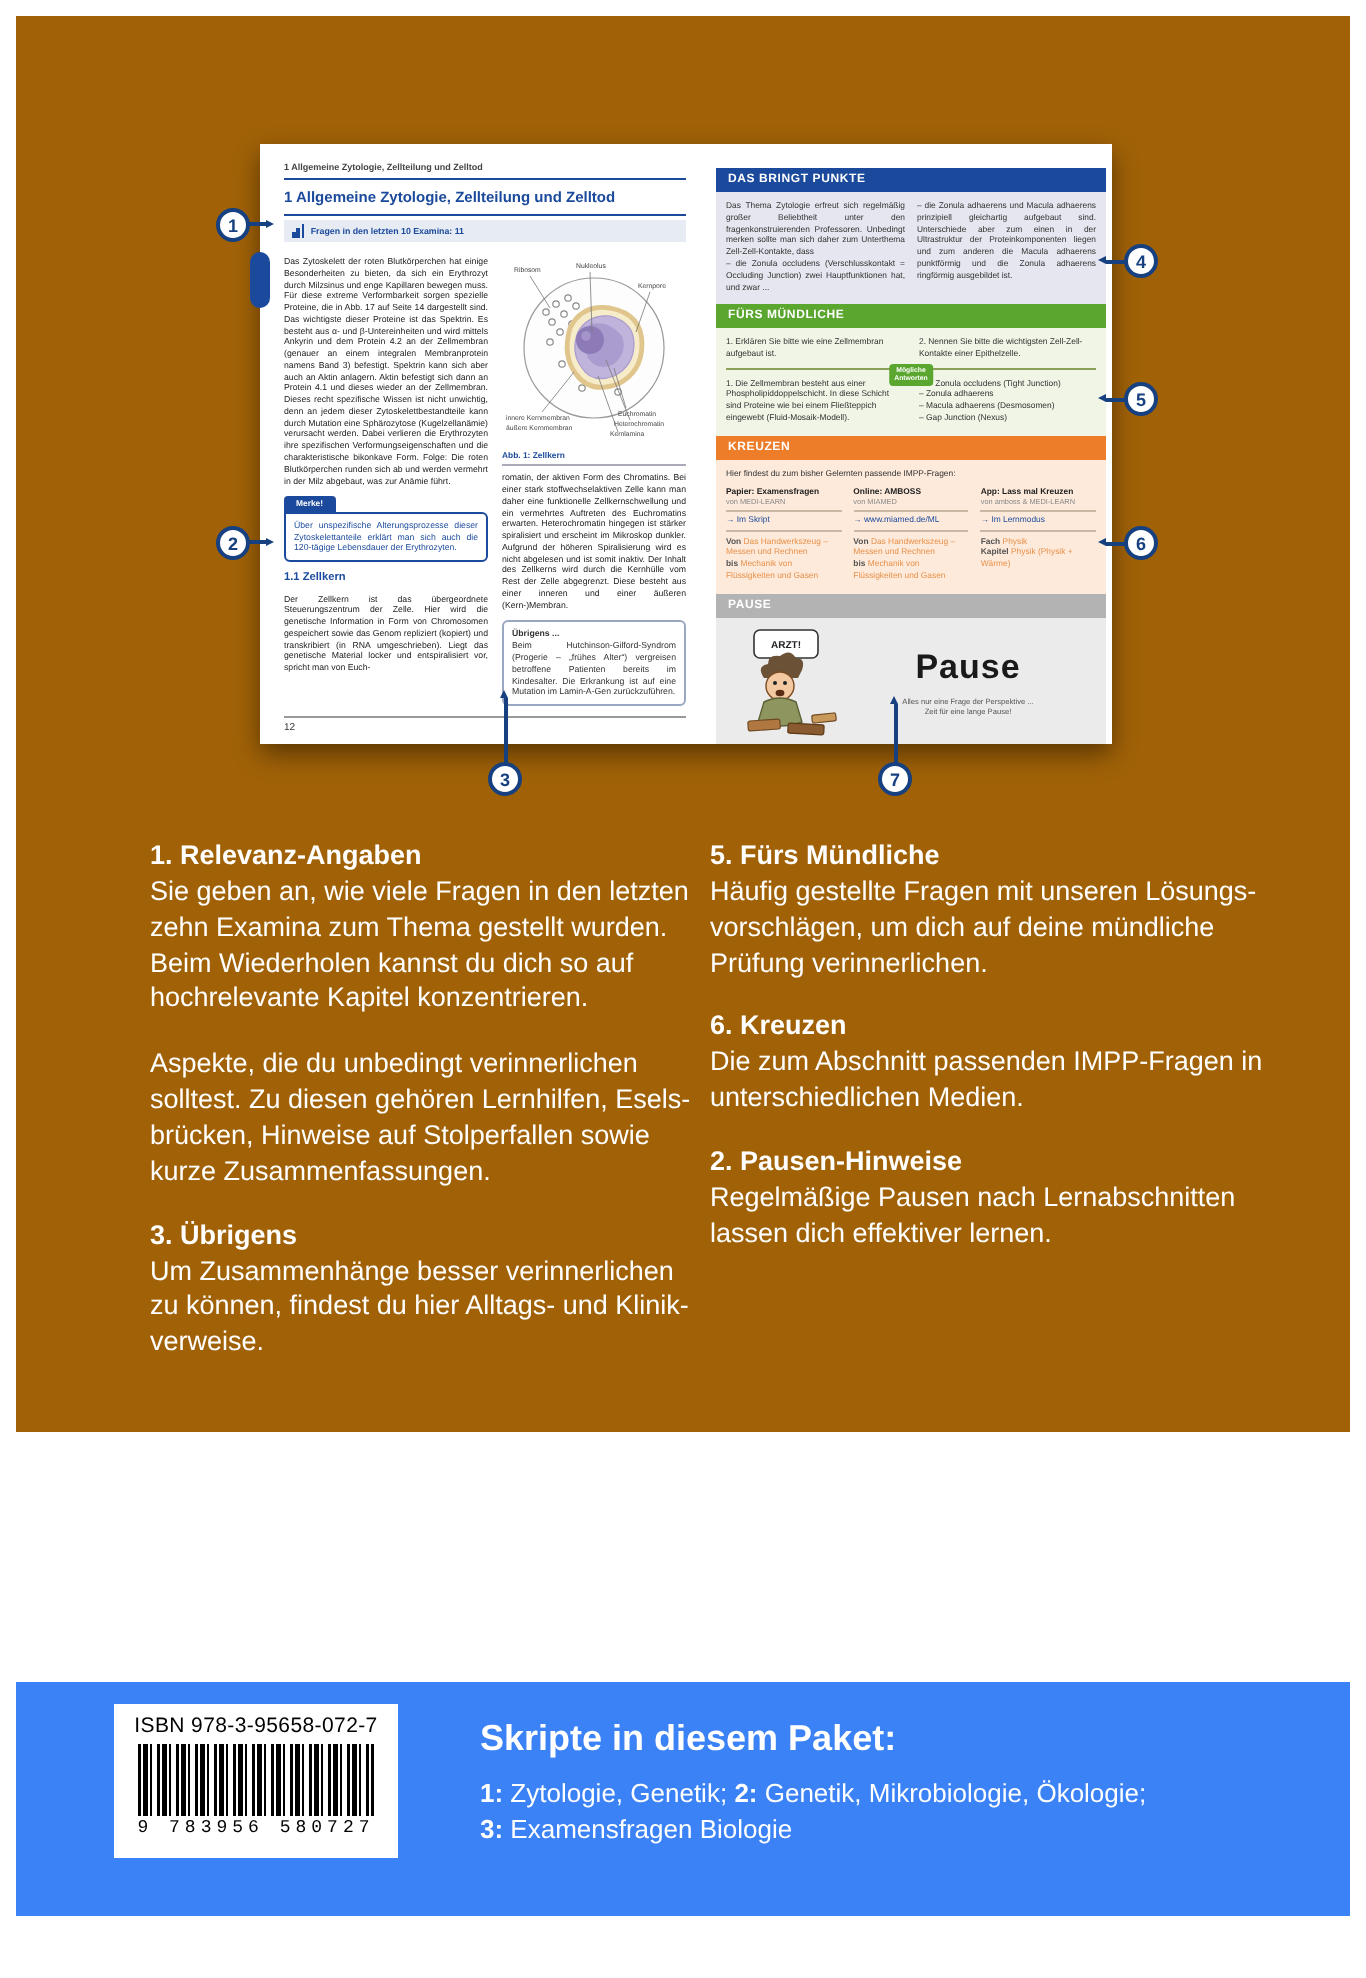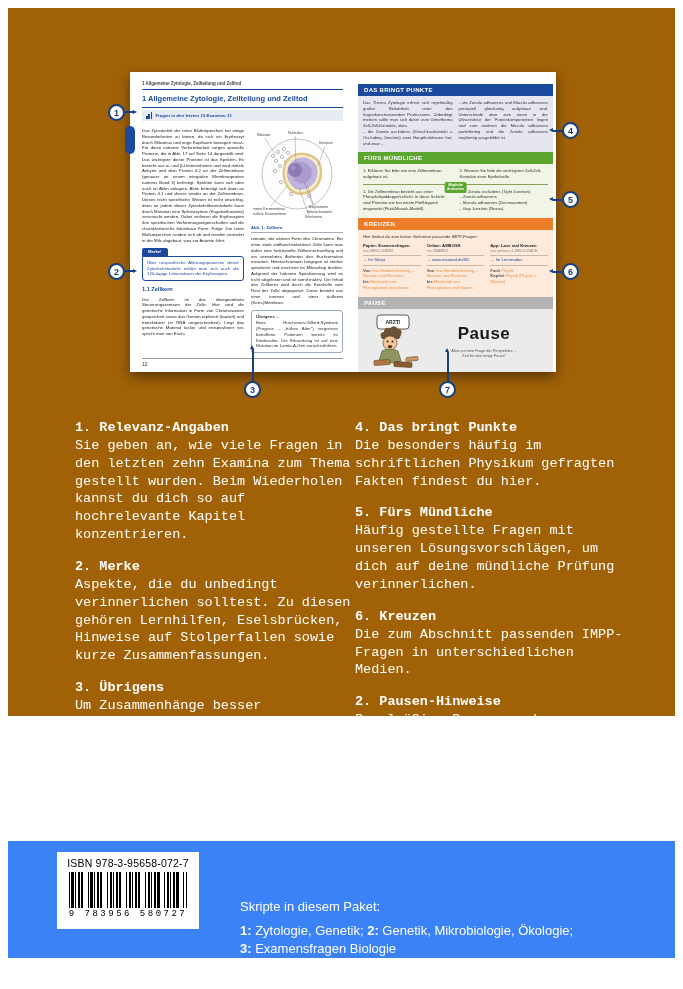--- a/index.html
+++ b/index.html
@@ -75,33 +75,33 @@
   .co-line{position:absolute;background:#16407f;z-index:4;}
   .arr{position:absolute;width:0;height:0;z-index:4;}
   .arr-r{border-top:2.5px solid transparent;border-bottom:2.5px solid transparent;border-left:4px solid #16407f;}
   .arr-l{border-top:2.5px solid transparent;border-bottom:2.5px solid transparent;border-right:4px solid #16407f;}
   .arr-u{border-left:2.5px solid transparent;border-right:2.5px solid transparent;border-bottom:4px solid #16407f;}
 
   
   .expl-col{position:absolute;top:412px;width:278px;color:#fff;}
   .expl-left{left:67px;}
   .expl-right{left:347px;}
-  .expl-item{margin-bottom:15px;font-family:Liberation Mono, monospace;}
+  .expl-item{margin-bottom:15px;}
   .expl-item h3{margin:0 0 2px 0;font-size:13.5px;font-weight:bold;color:#fff;}
   .expl-item p{margin:0;font-size:13.5px;line-height:1.32;color:#fff;}
 
   
   .isbn-box{position:absolute;left:49px;top:11px;width:142px;height:77px;background:#fff;
             box-sizing:border-box;padding-top:5px;text-align:center;}
   .isbn-text{font-size:10.5px;color:#000;letter-spacing:.2px;}
   .ean-bars{height:36px;margin:3px 12px 0 12px;
             background:repeating-linear-gradient(90deg,#000 0 1.5px,#fff 1.5px 2.5px,#000 2.5px 5px,#fff 5px 6.2px,#000 6.2px 7px,#fff 7px 9.5px);}
   .ean-digits{font-size:9px;color:#000;letter-spacing:2.5px;margin-top:1px;font-family:"Liberation Mono",monospace;}
   .pkg{position:absolute;left:232px;top:18px;color:#fff;}
-  .pkg-title{font-size:13px;font-weight:normal;margin-bottom:8px;margin-top:40px;}
+  .pkg-title{font-size:18px;font-weight:bold;margin-bottom:8px;}
   .pkg-line{font-size:13px;line-height:1.4;}
   .pkg-line b{font-weight:bold;}
 </style>
 </head>
 <body>
 
 <div class="cover">
   <div class="blue-main">
 
     <div class="spread">
@@ -288,33 +288,28 @@
     <div class="co" style="left:431px;top:373px">7</div>
     <div class="co-line" style="left:438.5px;top:344px;width:2px;height:30px"></div>
     <div class="arr arr-u" style="left:437px;top:340px"></div>
 
     <div class="expl-col expl-left">
       <div class="expl-item">
         <h3>1. Relevanz-Angaben</h3>
         <p>Sie geben an, wie viele Fragen in den letzten zehn Examina zum Thema gestellt wurden. Beim Wiederholen kannst du dich so auf hochrelevante Kapitel konzentrieren.</p>
       </div>
       <div class="expl-item">
-        <h3>2. Merke</h3>
         <p>Aspekte, die du unbedingt verinnerlichen solltest. Zu diesen gehören Lernhilfen, Esels­brücken, Hinweise auf Stolperfallen sowie kurze Zusammenfassungen.</p>
       </div>
       <div class="expl-item">
         <h3>3. Übrigens</h3>
         <p>Um Zusammenhänge besser verinnerlichen zu können, findest du hier Alltags- und Klinik­verweise.</p>
       </div>
     </div>
     <div class="expl-col expl-right">
-      <div class="expl-item">
-        <h3>4. Das bringt Punkte</h3>
-        <p>Die besonders häufig im schriftlichen Physikum gefragten Fakten findest du hier.</p>
-      </div>
       <div class="expl-item">
         <h3>5. Fürs Mündliche</h3>
         <p>Häufig gestellte Fragen mit unseren Lösungs­vorschlägen, um dich auf deine mündliche Prüfung verinnerlichen.</p>
       </div>
       <div class="expl-item">
         <h3>6. Kreuzen</h3>
         <p>Die zum Abschnitt passenden IMPP-Fragen in unterschiedlichen Medien.</p>
       </div>
       <div class="expl-item">
         <h3>2. Pausen-Hinweise</h3>

